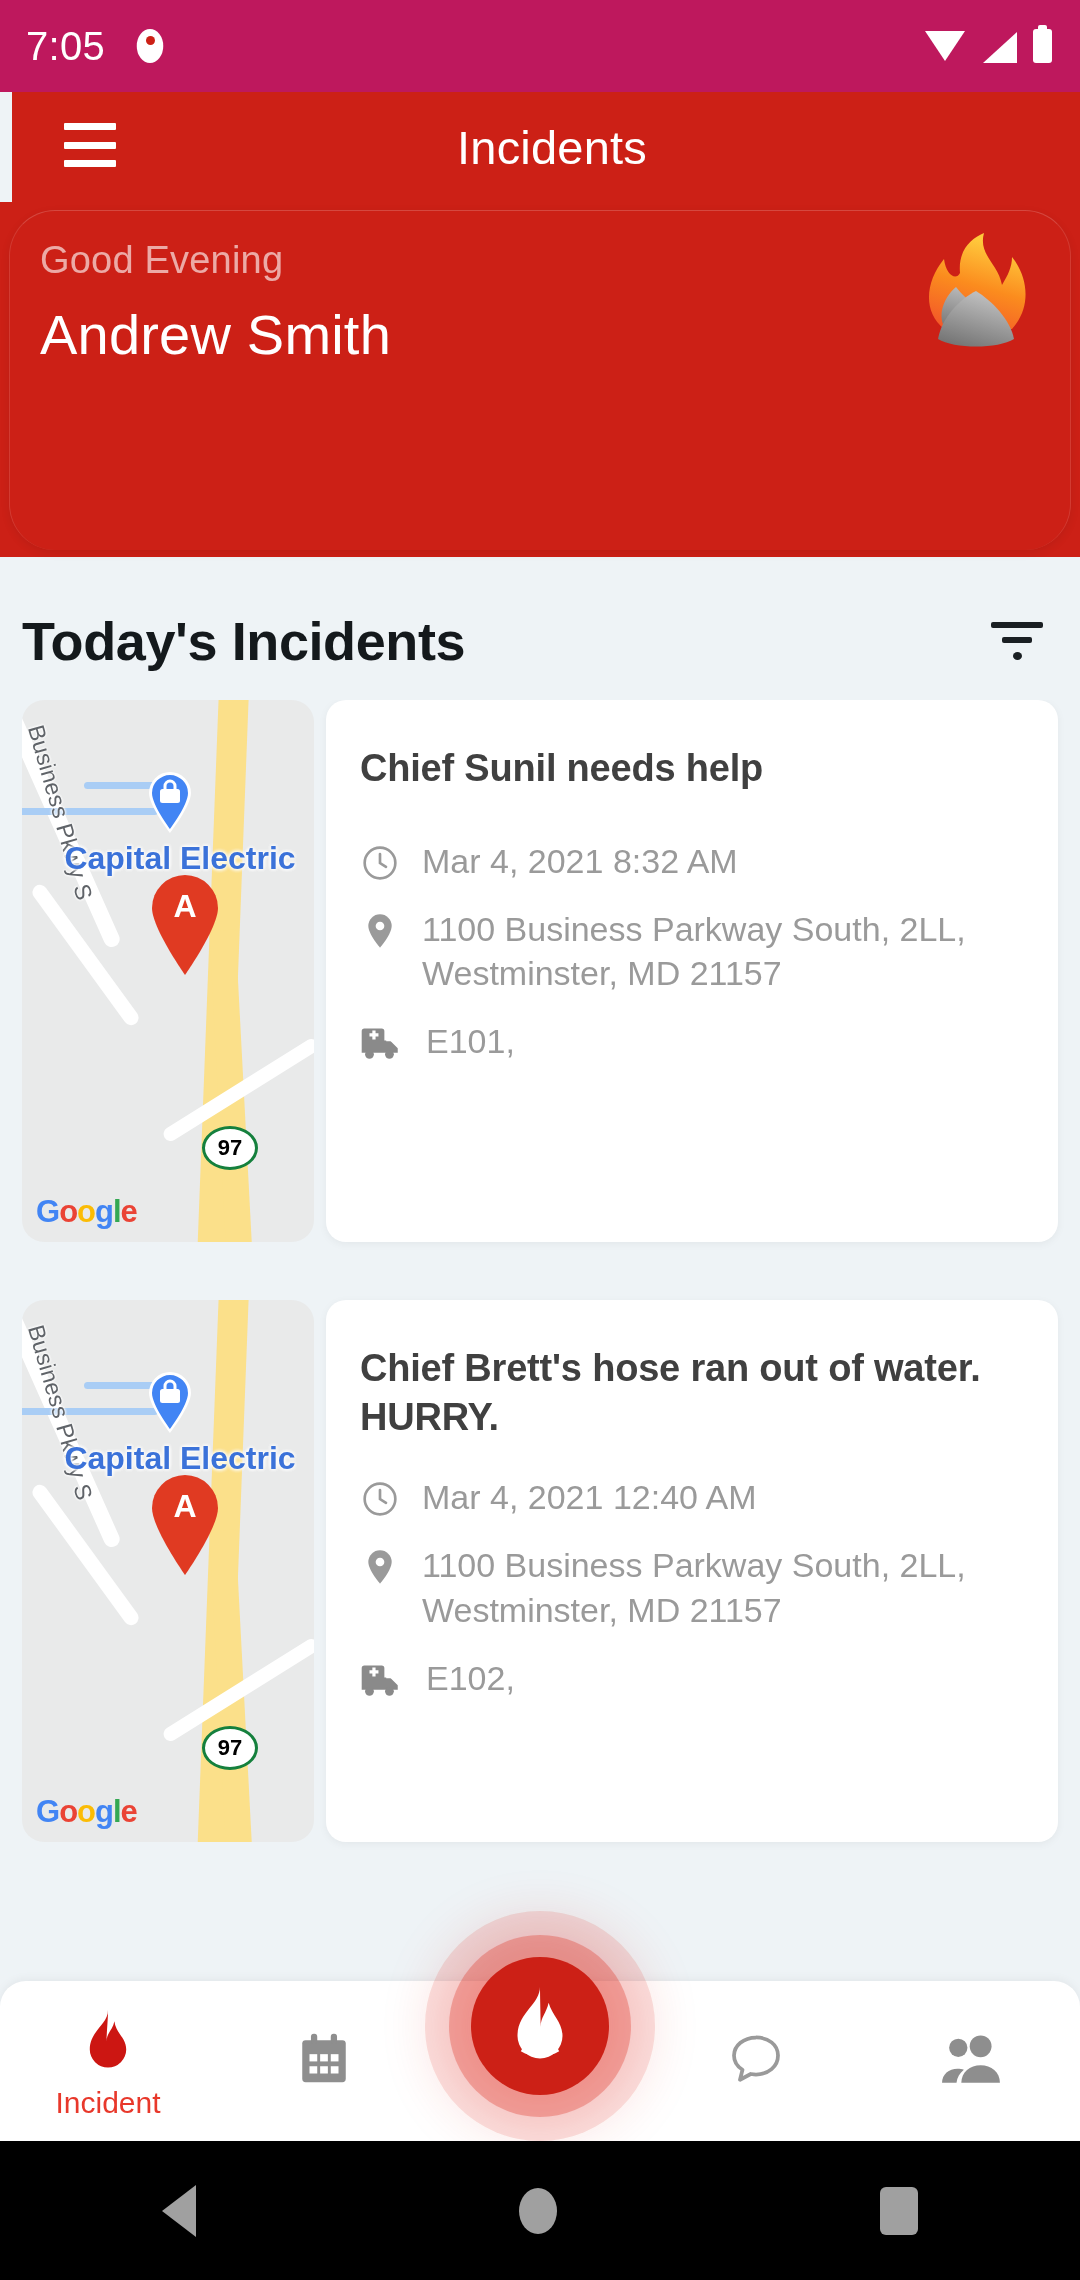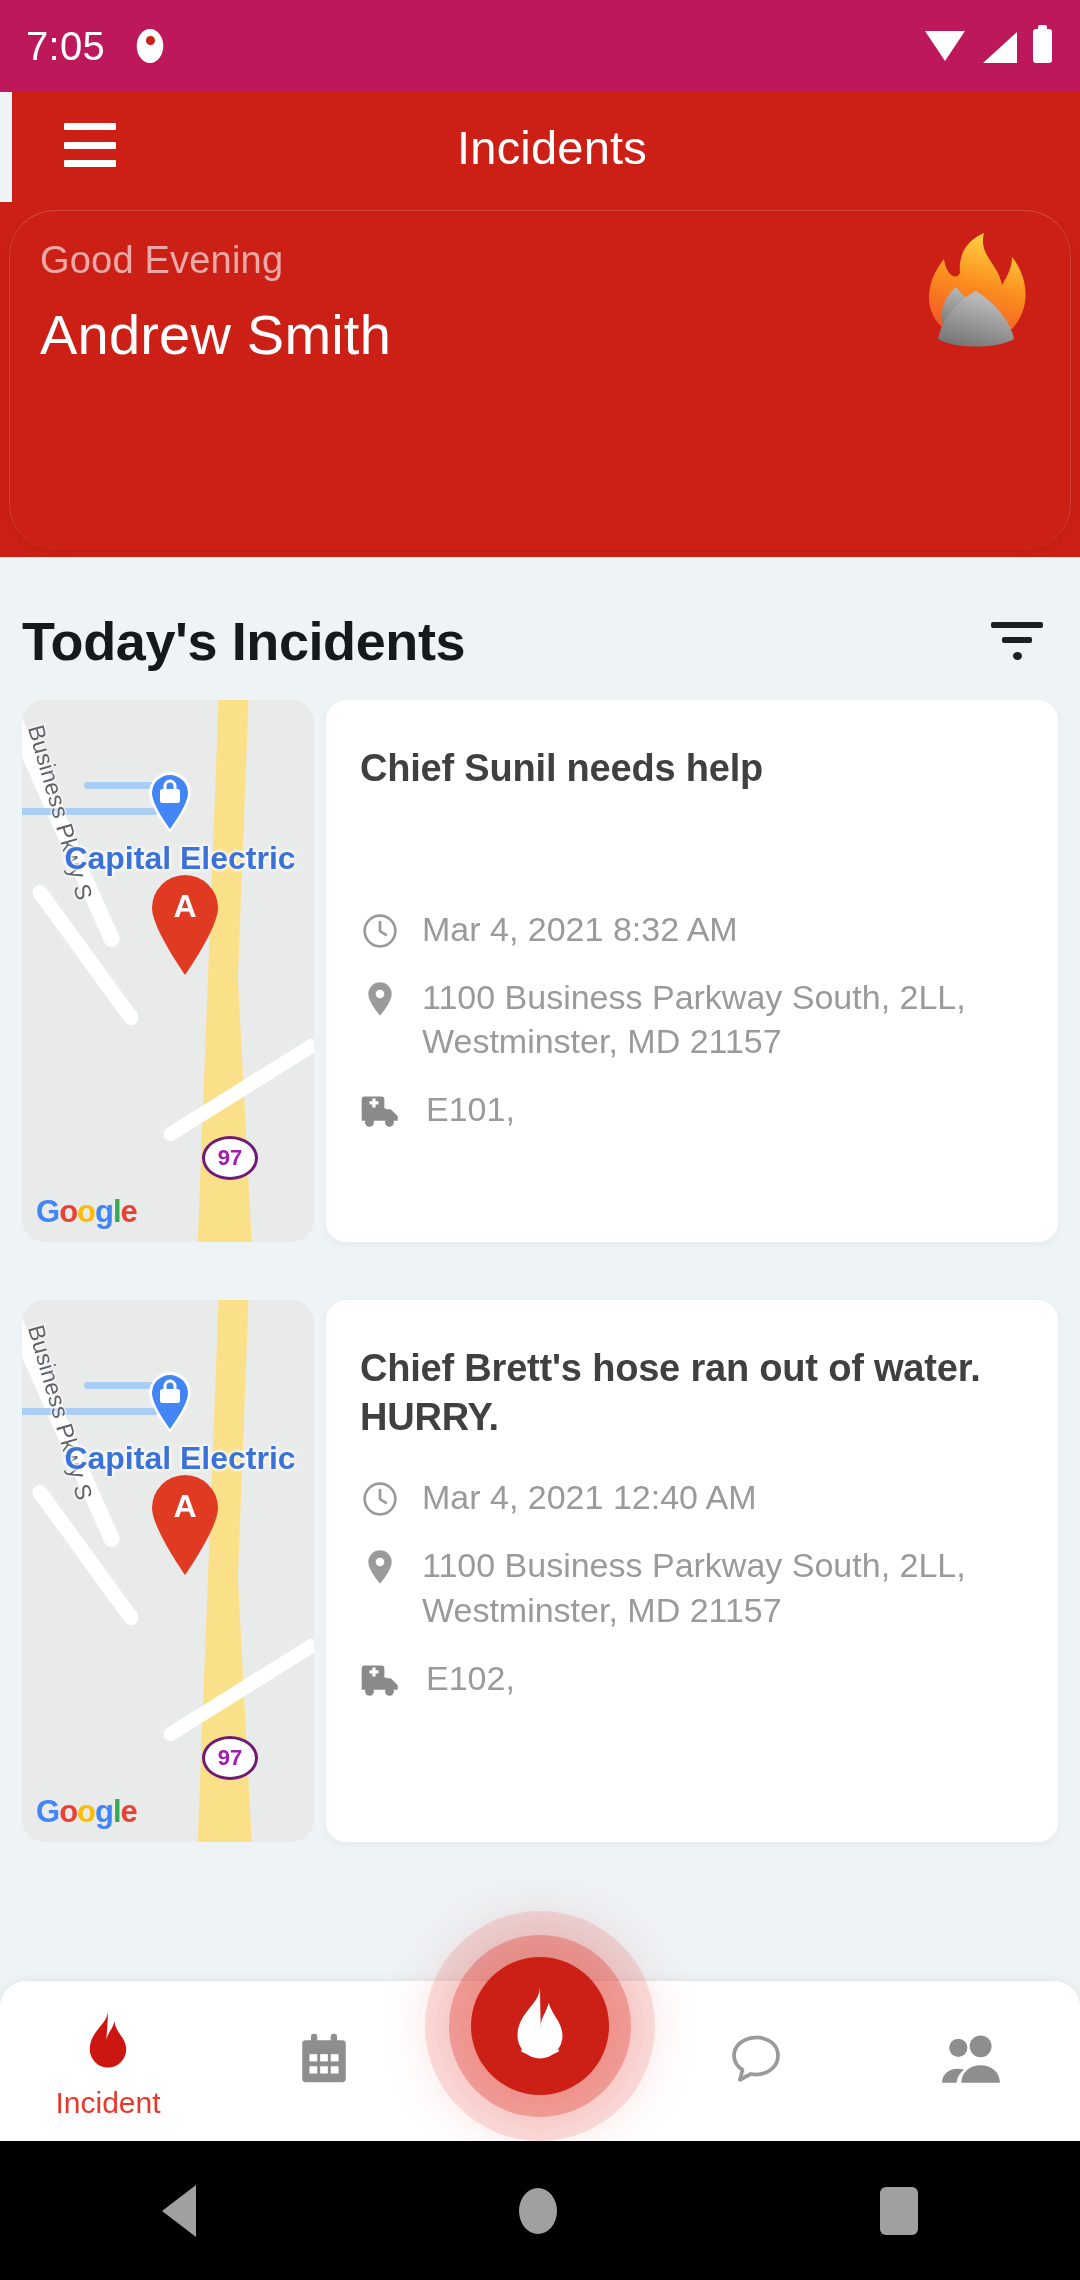--- a/index.html
+++ b/index.html
@@ -156,24 +156,24 @@
     text-shadow:0 0 4px #fff,0 0 4px #fff,0 0 4px #fff; white-space:nowrap;
   }
   .map-a-pin{
     position:absolute; left:124px; top:172px; width:78px; height:104px;
   }
   .map-a-pin .ltr{
     position:absolute; width:100%; text-align:center; top:16px;
     color:#fff; font-size:32px; font-weight:600;
   }
   .map-shield{
-    position:absolute; left:180px; top:436px; width:56px; height:44px;
-    border:3px solid #701a75; border-radius:28px/22px; background:#fff;
+    position:absolute; left:180px; top:426px; width:56px; height:44px;
+    border:3px solid #15803d; border-radius:28px/22px; background:#fff;
     display:flex; align-items:center; justify-content:center;
-    font-size:22px; color:#a21caf; font-weight:600;
+    font-size:22px; color:#000000; font-weight:600;
   }
   .map-google{ position:absolute; left:14px; bottom:12px; font-size:31px; font-weight:700; letter-spacing:-1px; }
   .map-google b{ font-weight:700; }
   .g1{color:#4285F4}.g2{color:#EA4335}.g3{color:#FBBC05}.g4{color:#4285F4}.g5{color:#34A853}.g6{color:#EA4335}
 
   .card{
     flex:1; margin-left:12px; margin-right:22px;
     background:#fff; border-radius:20px;
     padding:44px 34px 40px 34px;
     box-shadow:0 2px 8px rgba(0,0,0,.05);
@@ -188,21 +188,21 @@
     display:flex; align-items:center; gap:20px; margin-bottom:14px;
     color:#E8382B; font-size:36px; font-weight:700;
   }
   .tag svg{ flex:0 0 auto; }
   .rows{ margin-top:34px; }
   .row{ display:flex; align-items:flex-start; gap:22px; margin-bottom:24px; }
   .row svg{ flex:0 0 auto; margin-top:4px; }
   .row-txt{ font-size:34px; color:#9a9a9a; line-height:1.3; }
 
   
-  .card.first .rows{ margin-top:114px; }
+  .card.first .rows{ margin-top:46px; }
 
   
   .bottomnav{
     position:absolute; left:0; bottom:139px; width:1080px; height:160px;
     background:#fff; border-radius:26px 26px 0 0;
     display:flex; align-items:center;
     box-shadow:0 -2px 10px rgba(0,0,0,.05);
     z-index:5;
   }
   .navitem{

